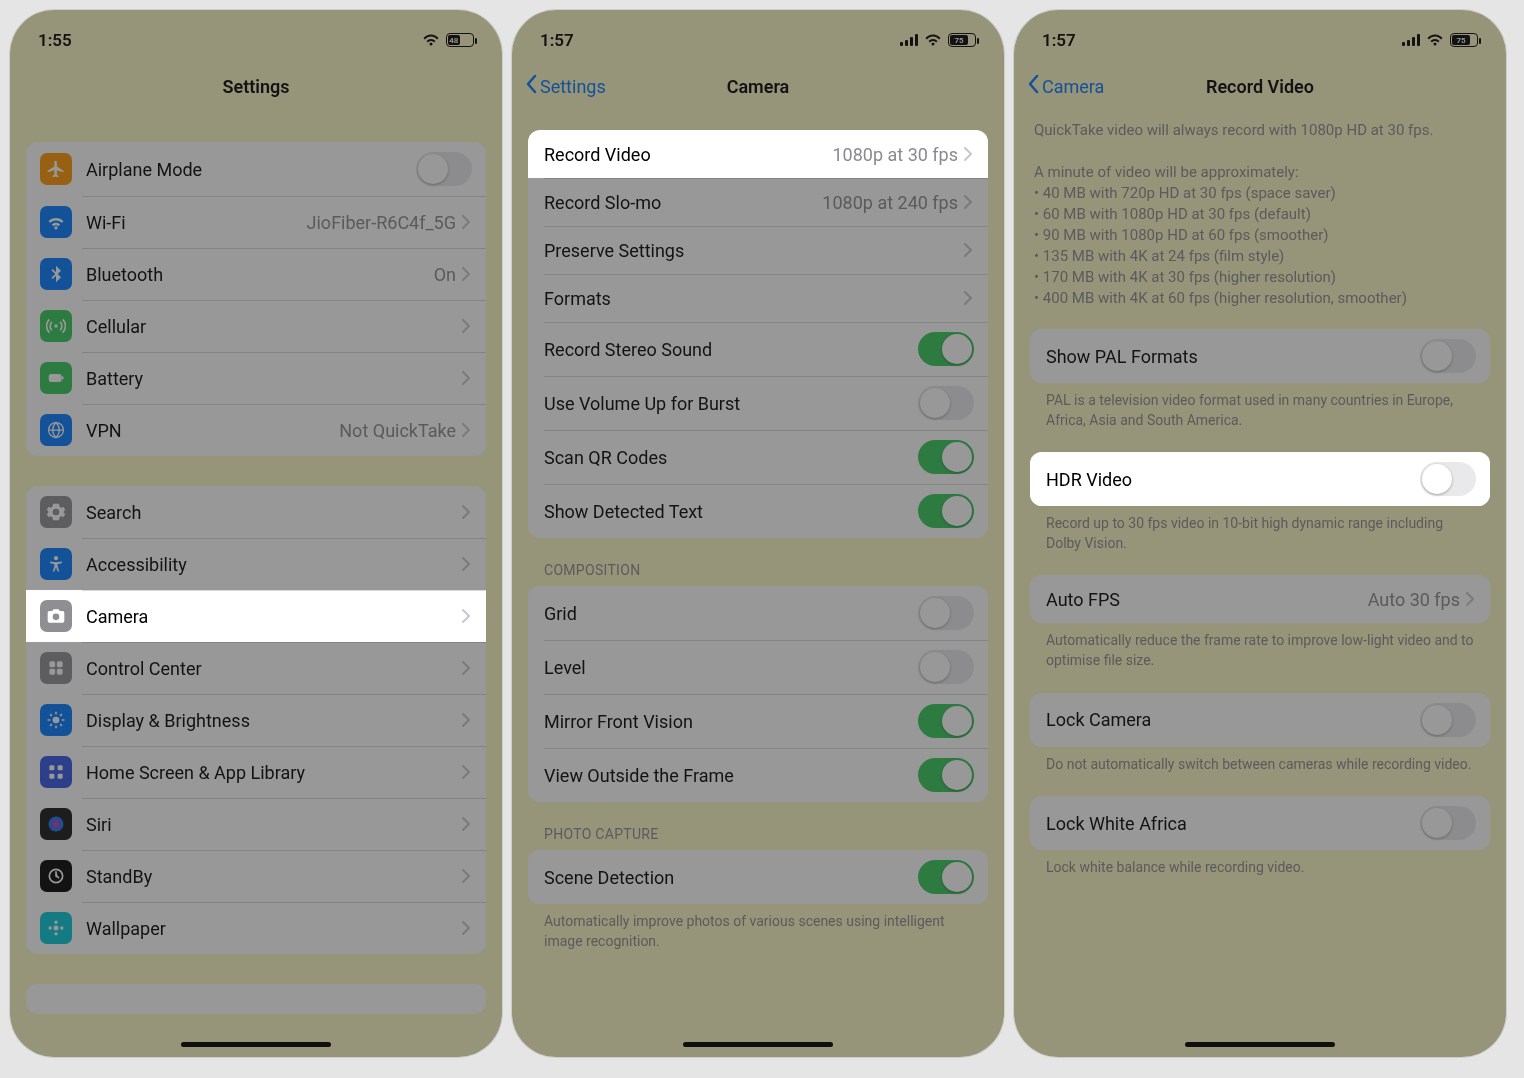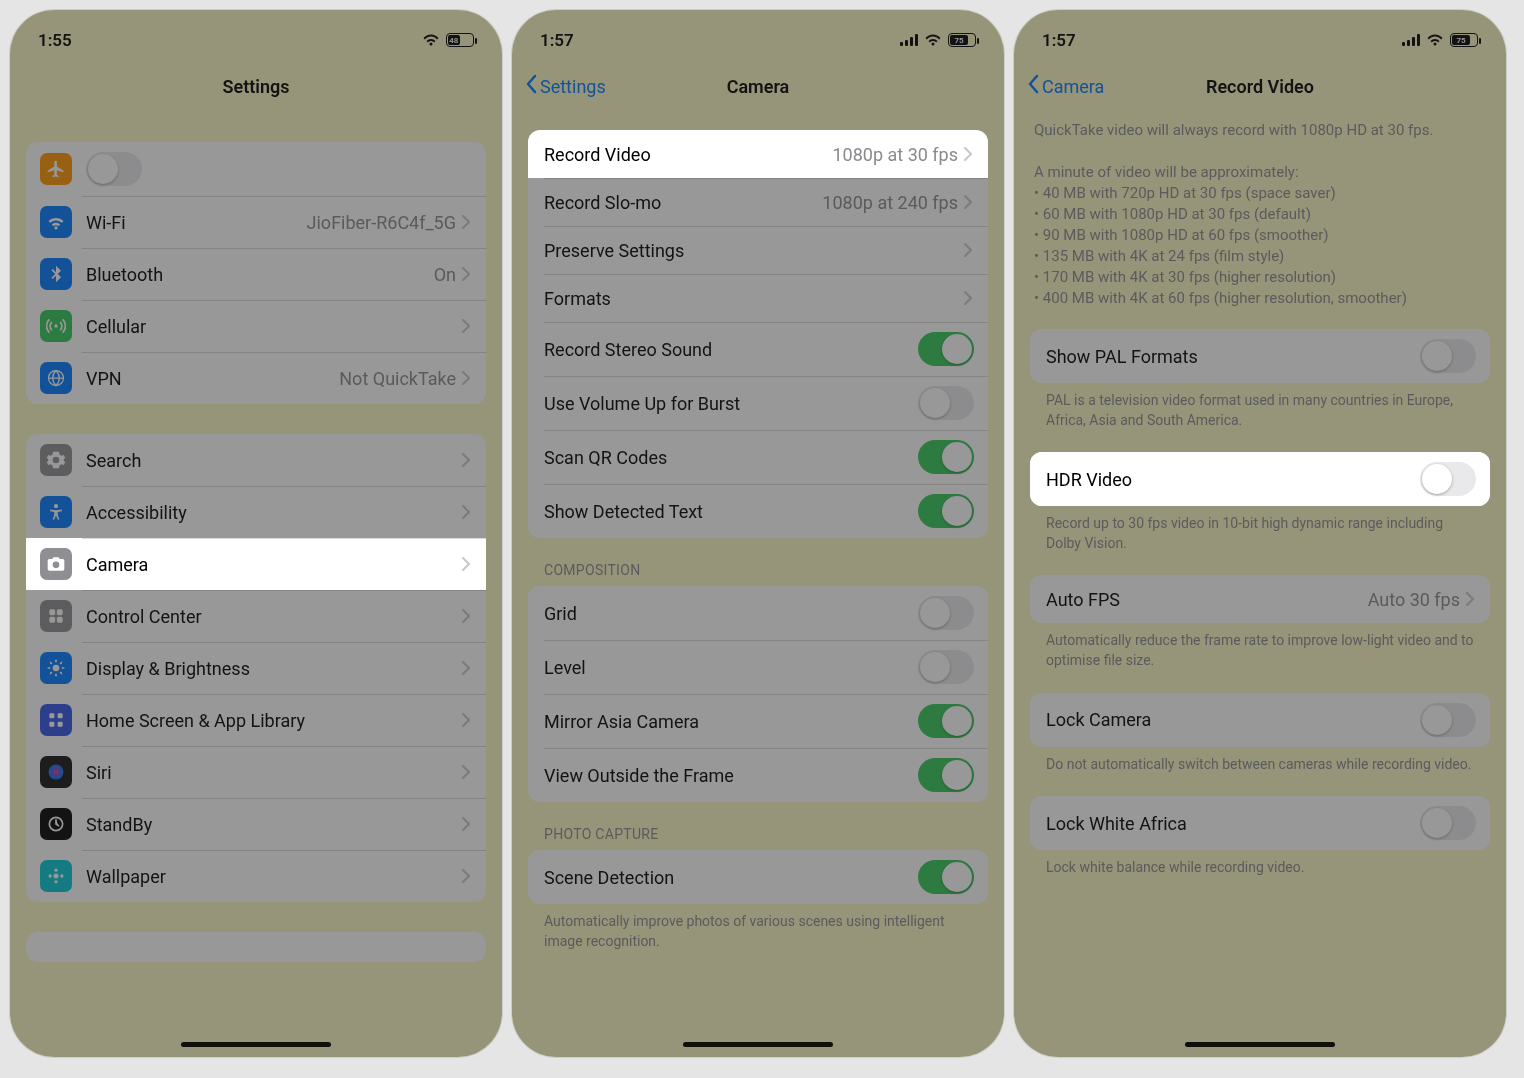--- a/index.html
+++ b/index.html
@@ -208,20 +208,21 @@
   </div>
   <div class="scroll">
     <div class="section-gap"></div>
     <div class="group" id="s1g1">
         <div class="row">
           <div class="row-icon" style="background:#ff9500">
             <svg viewBox="0 0 24 24" fill="#fff">
               <path d="M21 16v-2l-8-5V3.5a1.5 1.5 0 00-3 0V9l-8 5v2l8-2.5V19l-2 1.5V22l3.5-1 3.5 1v-1.5L13 19v-5.5l8 2.5z"></path>
             </svg>
           </div>
+          <div class="row-label">Airplane Mode</div>
           <div class="toggle">
             <div class="knob"></div>
           </div>
         </div>
         <div class="row">
           <div class="row-icon" style="background:#007aff">
             <svg viewBox="0 0 24 24" fill="#fff">
               <path d="M12 21a2 2 0 100-4 2 2 0 000 4zm-5-6c1.3-1.3 3-2 5-2s3.7.7 5 2l-2 2c-.8-.8-1.8-1.2-3-1.2s-2.2.4-3 1.2l-2-2zm-4-4c2.3-2.3 5.5-3.7 9-3.7s6.7 1.4 9 3.7l-2 2c-1.8-1.8-4.3-2.9-7-2.9s-5.2 1.1-7 2.9l-2-2z"></path>
             </svg>
           </div>
@@ -248,20 +249,34 @@
           </div>
         </div>
         <div class="row">
           <div class="row-icon" style="background:#34c759">
             <svg viewBox="0 0 24 24" fill="#fff">
               <circle cx="12" cy="12" r="2"></circle>
               <path d="M7 17c-2.8-2.8-2.8-7.2 0-10M17 7c2.8 2.8 2.8 7.2 0 10M4 20c-4.4-4.4-4.4-11.6 0-16M20 4c4.4 4.4 4.4 11.6 0 16" stroke="#fff" stroke-width="2" fill="none"></path>
             </svg>
           </div>
           <div class="row-label">Cellular</div>
+          <div class="chevron">
+            <svg width="8" height="14" viewBox="0 0 8 14">
+              <path d="M1 1l6 6-6 6" stroke="#c7c7cc" stroke-width="2" fill="none" stroke-linecap="round" stroke-linejoin="round"></path>
+            </svg>
+          </div>
+        </div>
+        <div class="row">
+          <div class="row-icon" style="background:#34c759">
+            <svg viewBox="0 0 24 24" fill="#fff">
+              <rect x="4" y="8" width="14" height="8" rx="2" stroke="#fff" stroke-width="1.5"></rect>
+              <rect x="19" y="10" width="2" height="4" rx="1"></rect>
+            </svg>
+          </div>
+          <div class="row-label">Battery</div>
           <div class="chevron">
             <svg width="8" height="14" viewBox="0 0 8 14">
               <path d="M1 1l6 6-6 6" stroke="#c7c7cc" stroke-width="2" fill="none" stroke-linecap="round" stroke-linejoin="round"></path>
             </svg>
           </div>
         </div>
         <div class="row">
           <div class="row-icon" style="background:#007aff">
             <svg viewBox="0 0 24 24" fill="#fff">
               <circle cx="12" cy="12" r="9" stroke="#fff" stroke-width="1.5" fill="none"></circle>
@@ -523,21 +538,21 @@
             <div class="knob"></div>
           </div>
         </div>
         <div class="row no-left-icon">
           <div class="row-label">Level</div>
           <div class="toggle">
             <div class="knob"></div>
           </div>
         </div>
         <div class="row no-left-icon">
-          <div class="row-label">Mirror Asia Camera</div>
+          <div class="row-label">Mirror Front Vision</div>
           <div class="toggle on">
             <div class="knob"></div>
           </div>
         </div>
         <div class="row no-left-icon">
           <div class="row-label">View Outside the Frame</div>
           <div class="toggle on">
             <div class="knob"></div>
           </div>
         </div>

